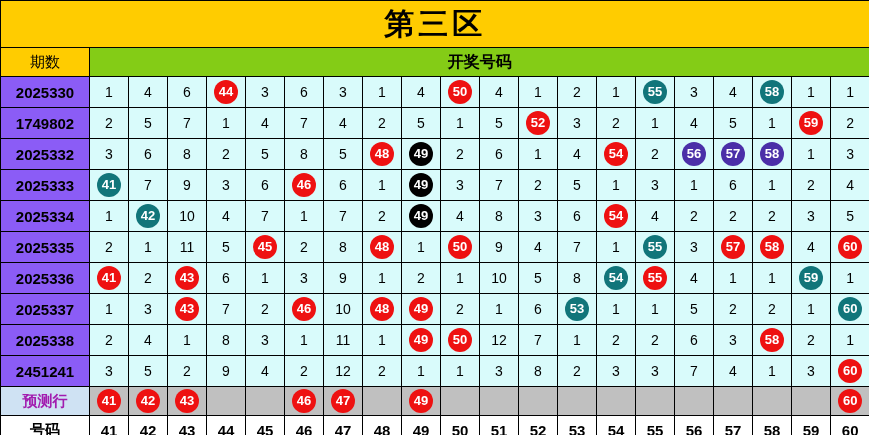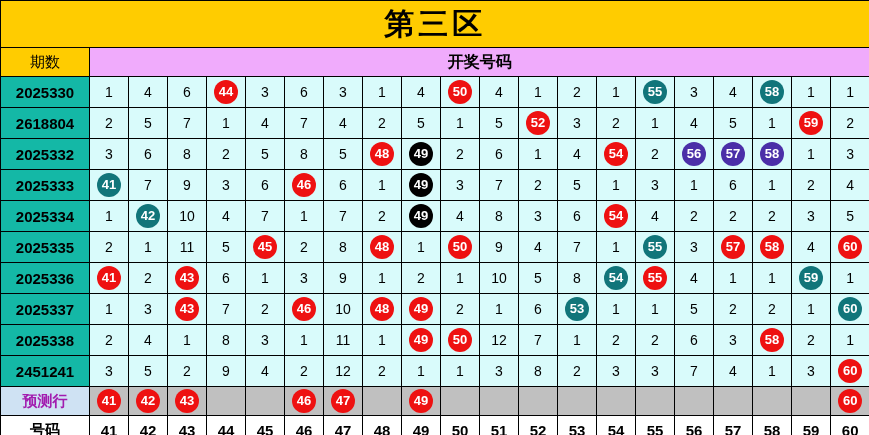--- a/index.html
+++ b/index.html
@@ -2,22 +2,22 @@
 <html><head>
 <meta charset="utf-8">
 <style>
   html,body{margin:0;padding:0;background:#fff;}
   body{font-family:"Liberation Sans","DejaVu Sans",sans-serif;}
   .wrap{width:869px;height:435px;position:relative;box-sizing:border-box;}
   table{border-collapse:collapse;width:869px;table-layout:fixed;}
   td,th{border:1px solid #000;padding:0;text-align:center;vertical-align:middle;font-size:13px;}
   .title-cell{background:#ffcc00;height:46px;font-size:30px;font-weight:bold;color:#000;letter-spacing:4px;}
   .hdr-period{background:#ffcc00;font-weight:normal;font-size:15px;height:28px;}
-  .hdr-nums{background:#f0abfc;font-weight:bold;font-size:16px;}
-  .period{background:#14b8a6;font-weight:bold;font-size:15px;}
+  .hdr-nums{background:#84cc16;font-weight:bold;font-size:16px;}
+  .period{background:#8b5cf6;font-weight:bold;font-size:15px;}
   .cellnum{background:#d9fbfb;height:30px;font-size:14px;}
   .pred-label{background:#cfe2f3;color:#a21caf;font-weight:bold;font-size:15px;}
   .pred-cell{background:#c0c0c0;height:28px;}
   .foot-label{background:#fff;font-weight:bold;font-size:15px;}
   .foot-cell{background:#fff;font-weight:bold;font-size:15px;height:28px;}
   .ball{display:inline-block;width:24px;height:24px;line-height:24px;border-radius:50%;color:#fff;font-weight:bold;font-size:13px;text-align:center;}
   .b-red{background:#ee1111;}
   .b-black{background:#000000;}
   .b-teal{background:#11757a;}
   .b-purple{background:#4b2fa8;}
@@ -57,21 +57,21 @@
           <td class="cellnum"><span class="plain">2</span></td>
           <td class="cellnum"><span class="plain">1</span></td>
           <td class="cellnum"><span class="ball b-teal">55</span></td>
           <td class="cellnum"><span class="plain">3</span></td>
           <td class="cellnum"><span class="plain">4</span></td>
           <td class="cellnum"><span class="ball b-teal">58</span></td>
           <td class="cellnum"><span class="plain">1</span></td>
           <td class="cellnum"><span class="plain">1</span></td>
         </tr>
         <tr>
-          <td class="period">2618804</td>
+          <td class="period">1749802</td>
           <td class="cellnum"><span class="plain">2</span></td>
           <td class="cellnum"><span class="plain">5</span></td>
           <td class="cellnum"><span class="plain">7</span></td>
           <td class="cellnum"><span class="plain">1</span></td>
           <td class="cellnum"><span class="plain">4</span></td>
           <td class="cellnum"><span class="plain">7</span></td>
           <td class="cellnum"><span class="plain">4</span></td>
           <td class="cellnum"><span class="plain">2</span></td>
           <td class="cellnum"><span class="plain">5</span></td>
           <td class="cellnum"><span class="plain">1</span></td>

